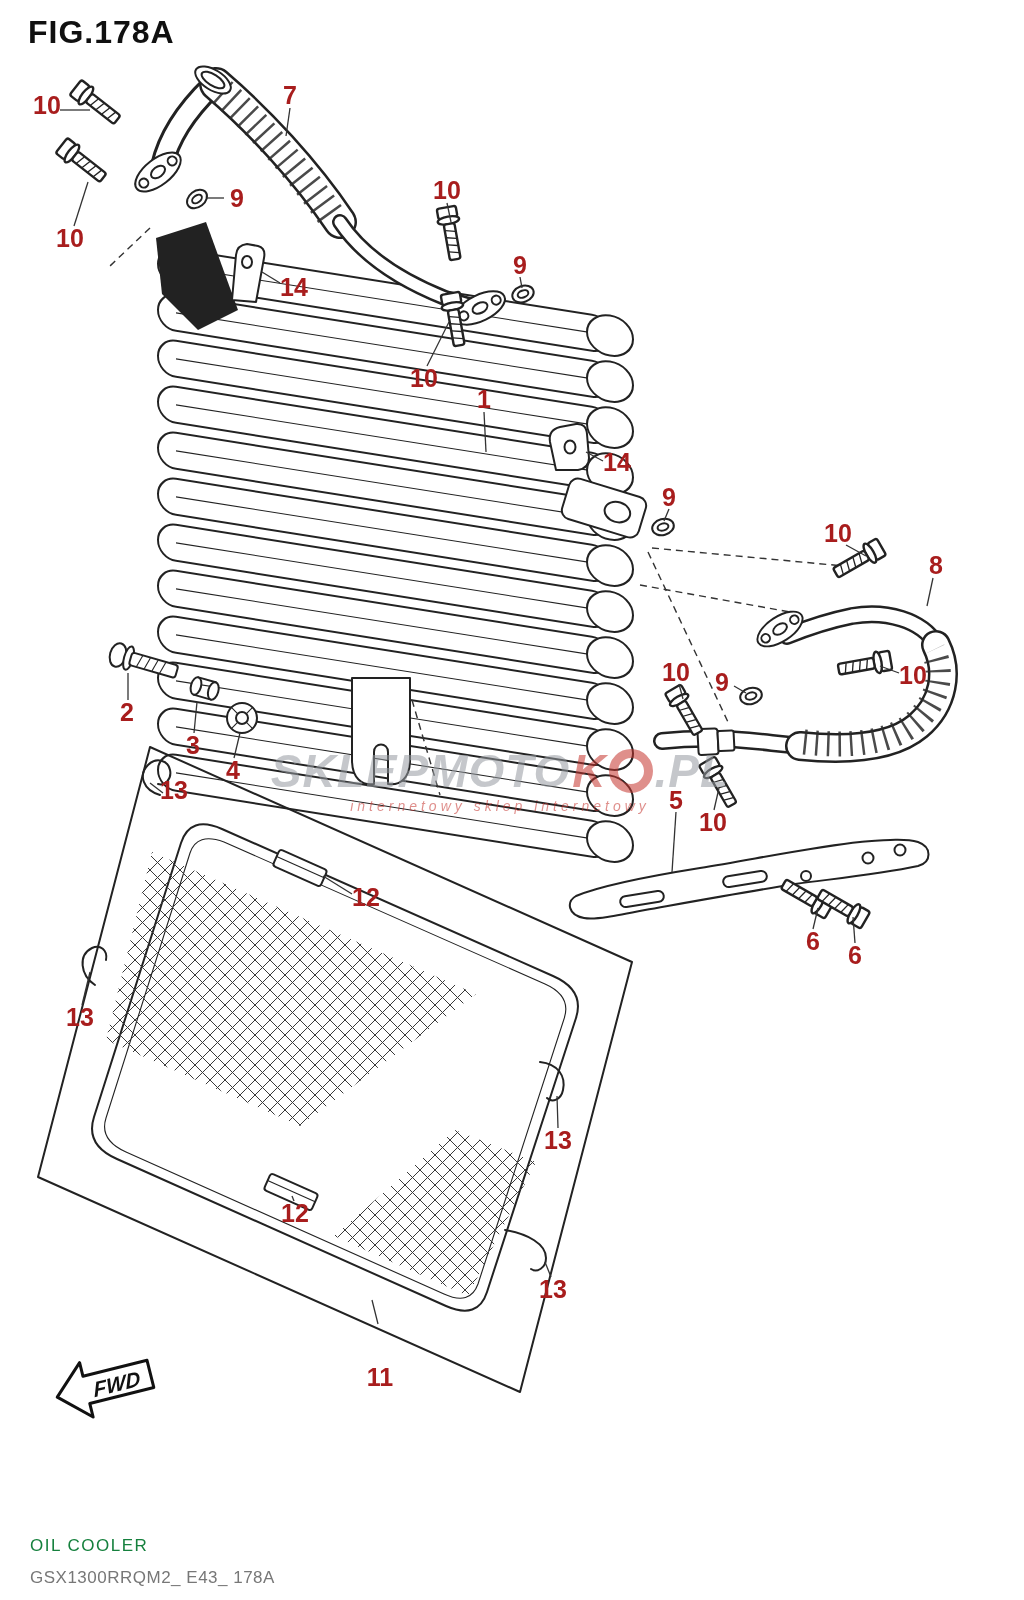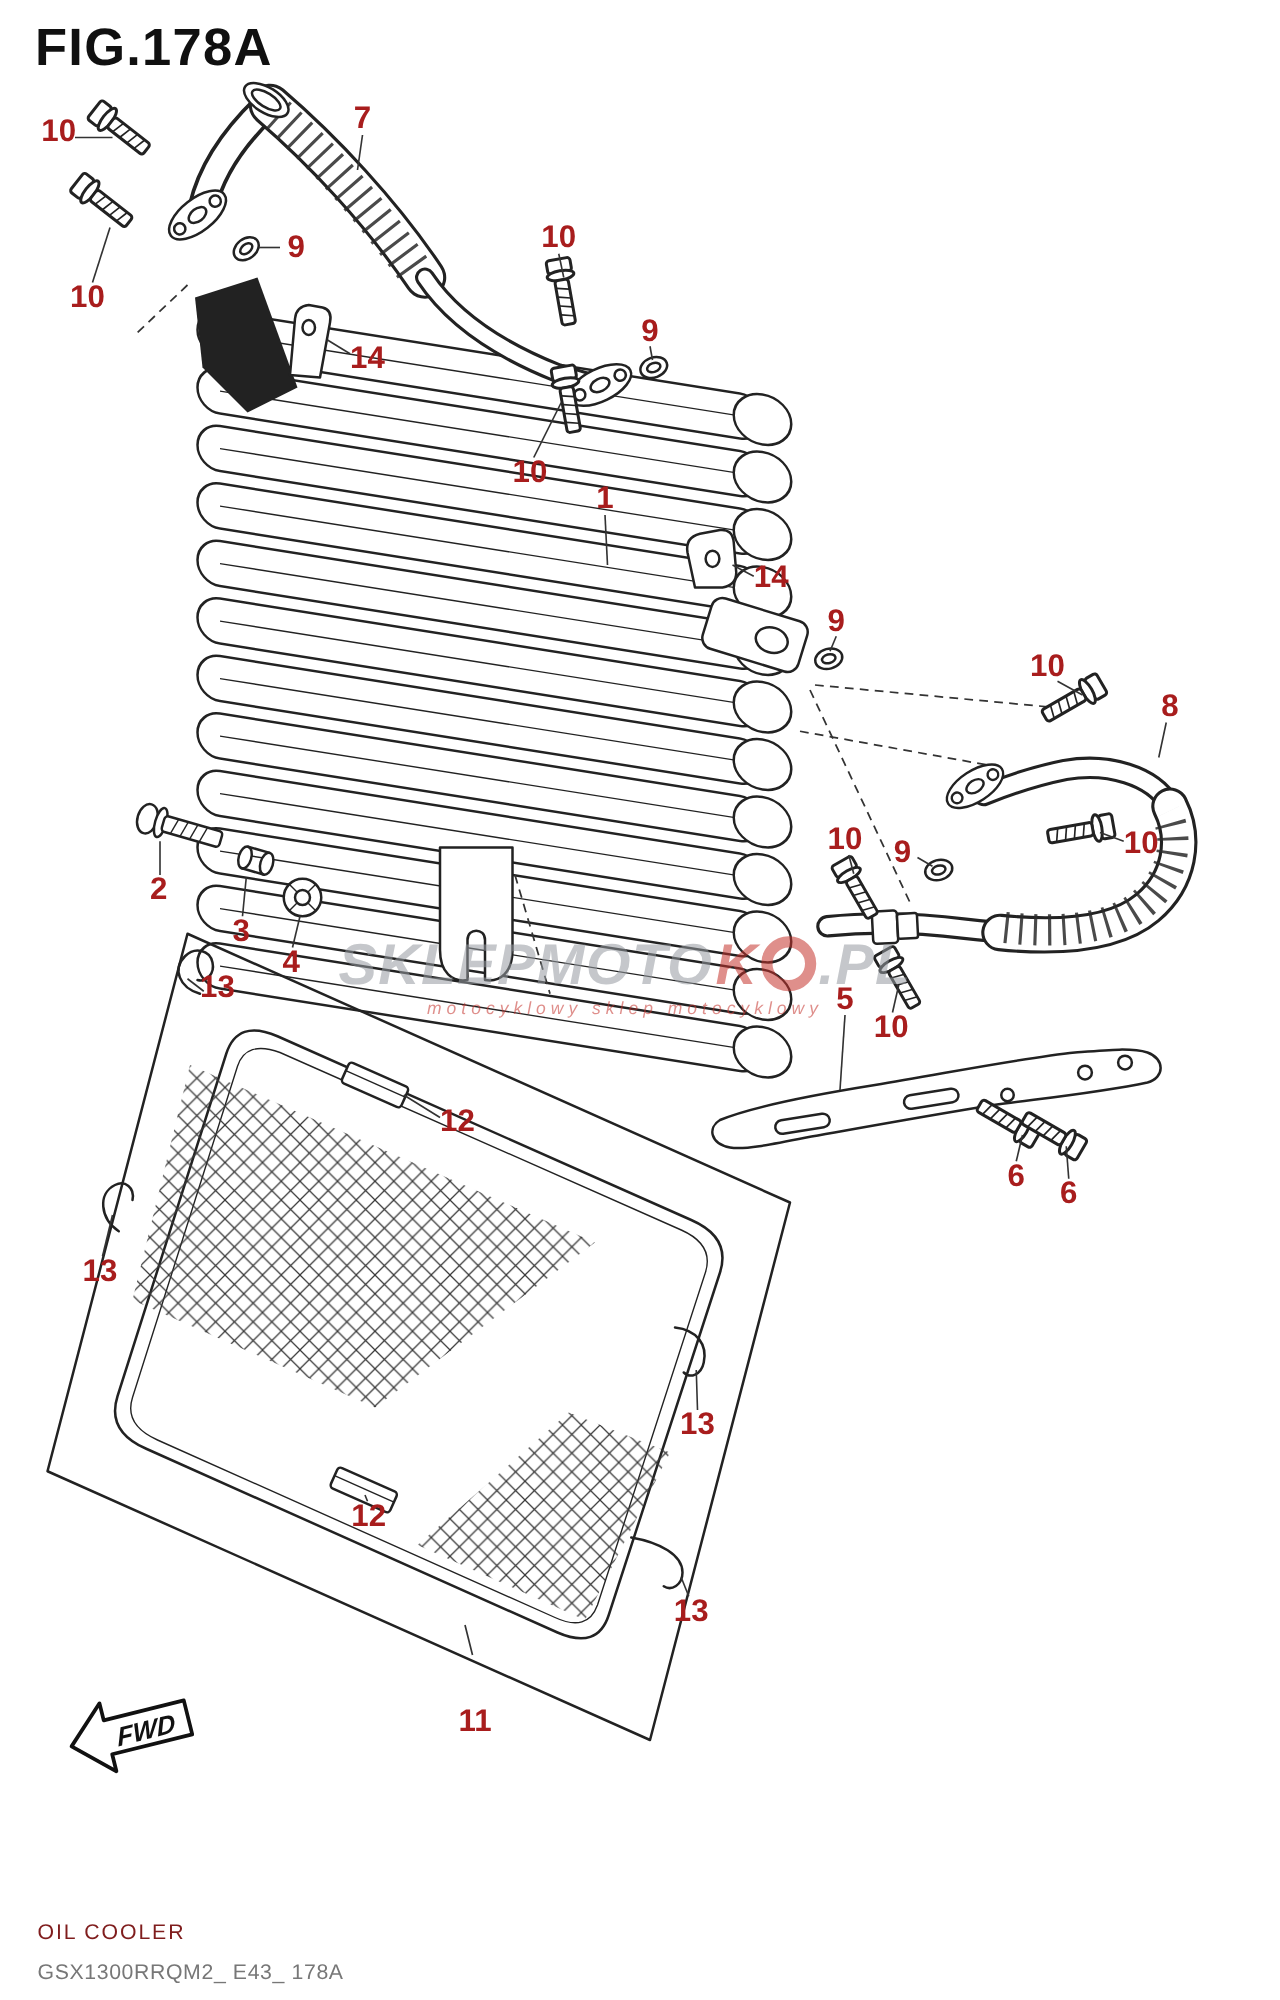--- a/index.html
+++ b/index.html
@@ -6,36 +6,36 @@
   #page{position:relative;width:1024px;height:1600px;background:#fff;overflow:hidden;
         font-family:"Liberation Sans",sans-serif;}
   #art{position:absolute;left:0;top:0;}
   
   #art .s  {stroke:var(--line,#222);fill:none;stroke-width:2;stroke-linecap:round;stroke-linejoin:round;}
   #art .sw {stroke:var(--line,#222);fill:#fff;stroke-width:2;stroke-linejoin:round;}
   #art .dark{fill:var(--line,#222);stroke:none;}
   #art .thin{stroke:var(--line,#222);fill:none;stroke-width:1.1;}
   #art .leader{stroke:var(--leader,#333);stroke-width:1.3;fill:none;}
   #art .dash{stroke:var(--leader,#333);stroke-width:1.4;fill:none;stroke-dasharray:7 5;}
-  .title{position:absolute;left:28px;top:14px;font-size:42px;font-weight:bold;
+  .title{position:absolute;left:28px;top:14px;font-size:32px;font-weight:bold;
          letter-spacing:1px;color:#101010;}
   .callout{position:absolute;transform:translate(-50%,-50%);
            font-size:25px;font-weight:600;color:var(--callout,#a81d1d);
            font-family:Liberation Sans, sans-serif;white-space:nowrap;}
   .watermark{position:absolute;left:235px;top:748px;width:530px;text-align:center;
              opacity:.55;pointer-events:none;}
   .wm-main{font-size:46px;font-weight:bold;font-style:italic;color:var(--watermark-gray,#969ba1);
            letter-spacing:1px;line-height:1;display:flex;align-items:center;justify-content:center;gap:2px;}
   .wm-red{color:var(--watermark-red,#c5342e);}
   .wm-ring{display:inline-block;width:26px;height:26px;border-radius:50%;
            border:9px solid var(--watermark-red,#c5342e);box-sizing:content-box;}
   .wm-sub{margin-top:4px;font-size:14px;font-style:italic;letter-spacing:4px;
           color:var(--watermark-red,#c5342e);}
   .footer-code{position:absolute;left:30px;top:1568px;font-size:17px;color:#777;letter-spacing:.5px;}
-  .footer-name{position:absolute;left:30px;top:1536px;font-size:17px;color:#7f1d1d;letter-spacing:1.5px;}
+  .footer-name{position:absolute;left:30px;top:1536px;font-size:17px;color:#15803d;letter-spacing:1.5px;}
 </style>
 </head>
 <body>
 
 <div id="page">
 
   <svg id="art" width="1024" height="1600" viewBox="0 0 1024 1600">
     <defs>
       <pattern id="meshpat" width="15" height="15" patternUnits="userSpaceOnUse">
         <path d="M0,15 L15,0 M0,0 L15,15" stroke="#3a3a3a" stroke-width="1" fill="none"></path>
@@ -243,21 +243,21 @@
     </g>
   </svg>
 
   <div class="watermark">
     <div class="wm-main">
       <span>SKLEPMOTO</span>
         <span class="wm-red">K</span>
         <span class="wm-ring"></span>
         <span>.PL</span>
     </div>
-    <div class="wm-sub">motocyklowy sklep motocyklowy</div>
+    <div class="wm-sub">internetowy sklep internetowy</div>
   </div>
 
   <div class="title">FIG.178A</div>
 
   <div style="position:absolute;inset:0;pointer-events:none;">
       <div class="callout" style="left: 47px; top: 105px;">10</div>
       <div class="callout" style="left: 290px; top: 95px;">7</div>
       <div class="callout" style="left: 70px; top: 238px;">10</div>
       <div class="callout" style="left: 237px; top: 198px;">9</div>
       <div class="callout" style="left: 447px; top: 190px;">10</div>

